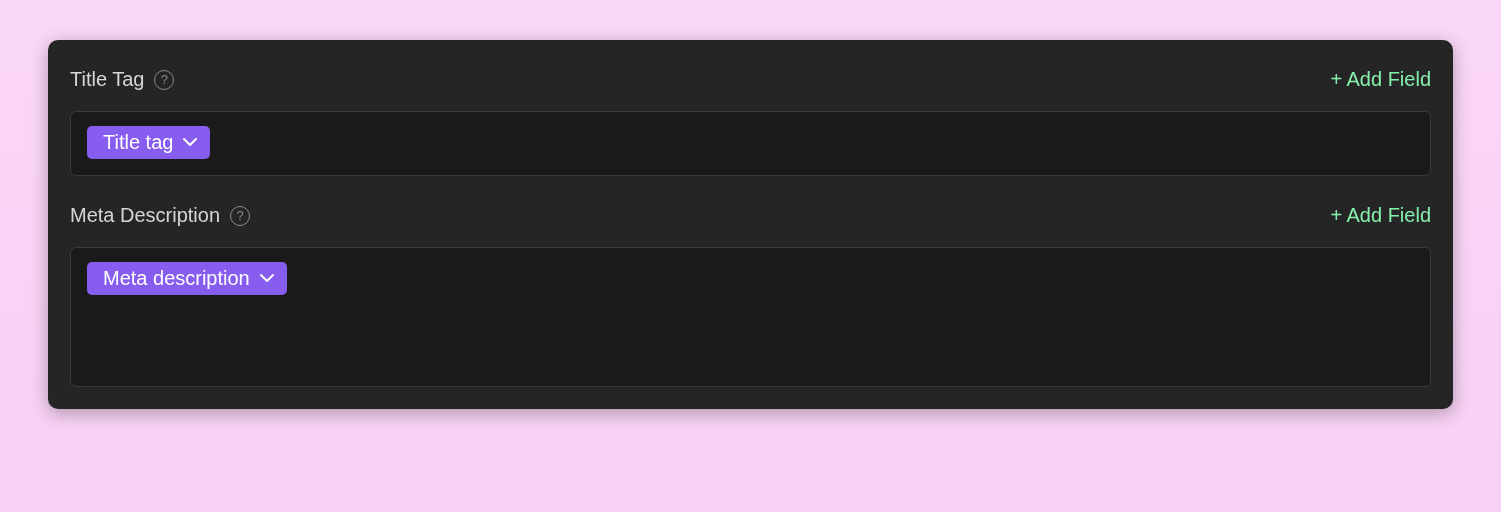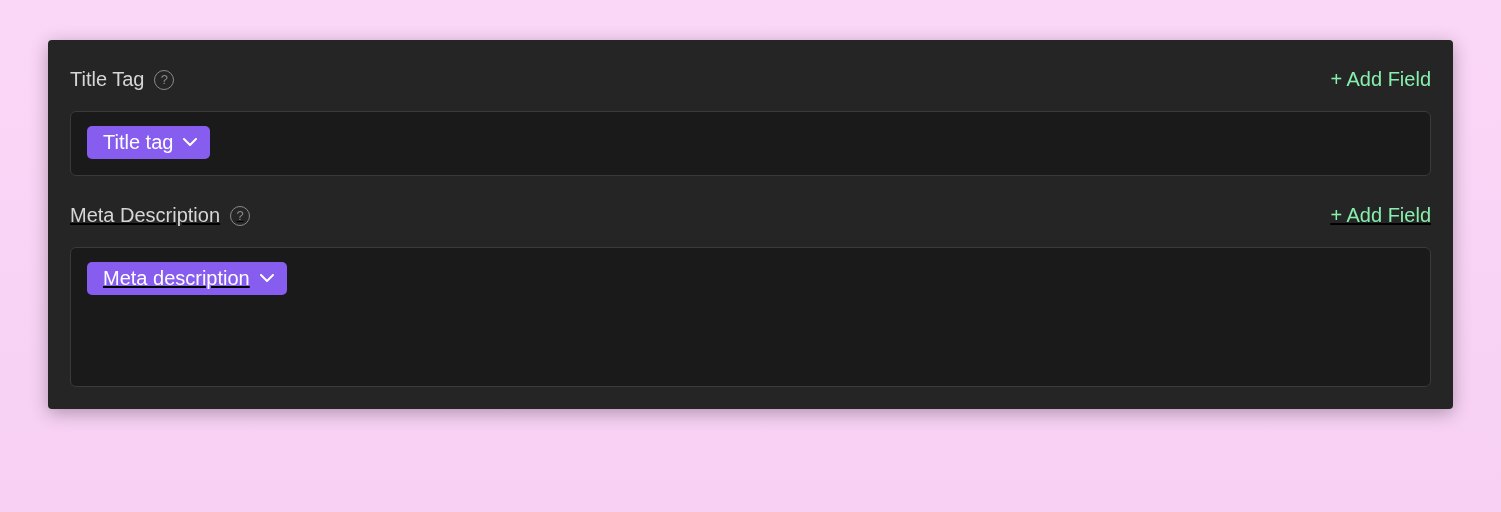--- a/index.html
+++ b/index.html
@@ -5,30 +5,29 @@
     * { margin: 0; padding: 0; box-sizing: border-box; }
     body {
       background: linear-gradient(180deg, #fbd7f7 0%, #f7d0f4 100%);
       width: 1501px;
       height: 512px;
       font-family: -apple-system, BlinkMacSystemFont, 'Segoe UI', sans-serif;
       padding: 40px 48px;
     }
     .panel {
       background: #252525;
-      border-radius: 4px;
+      border-radius: 10px;
       padding: 28px 22px 22px 22px;
       box-shadow: 0 4px 18px rgba(0,0,0,0.3);
     }
     .field-section {
       margin-bottom: 28px;
     }
     .field-section:last-child {
       margin-bottom: 0;
-      text-decoration: underline;
     }
     .field-header {
       display: flex;
       justify-content: space-between;
       align-items: center;
       margin-bottom: 20px;
     }
     .field-label-group {
       display: flex;
       align-items: center;

